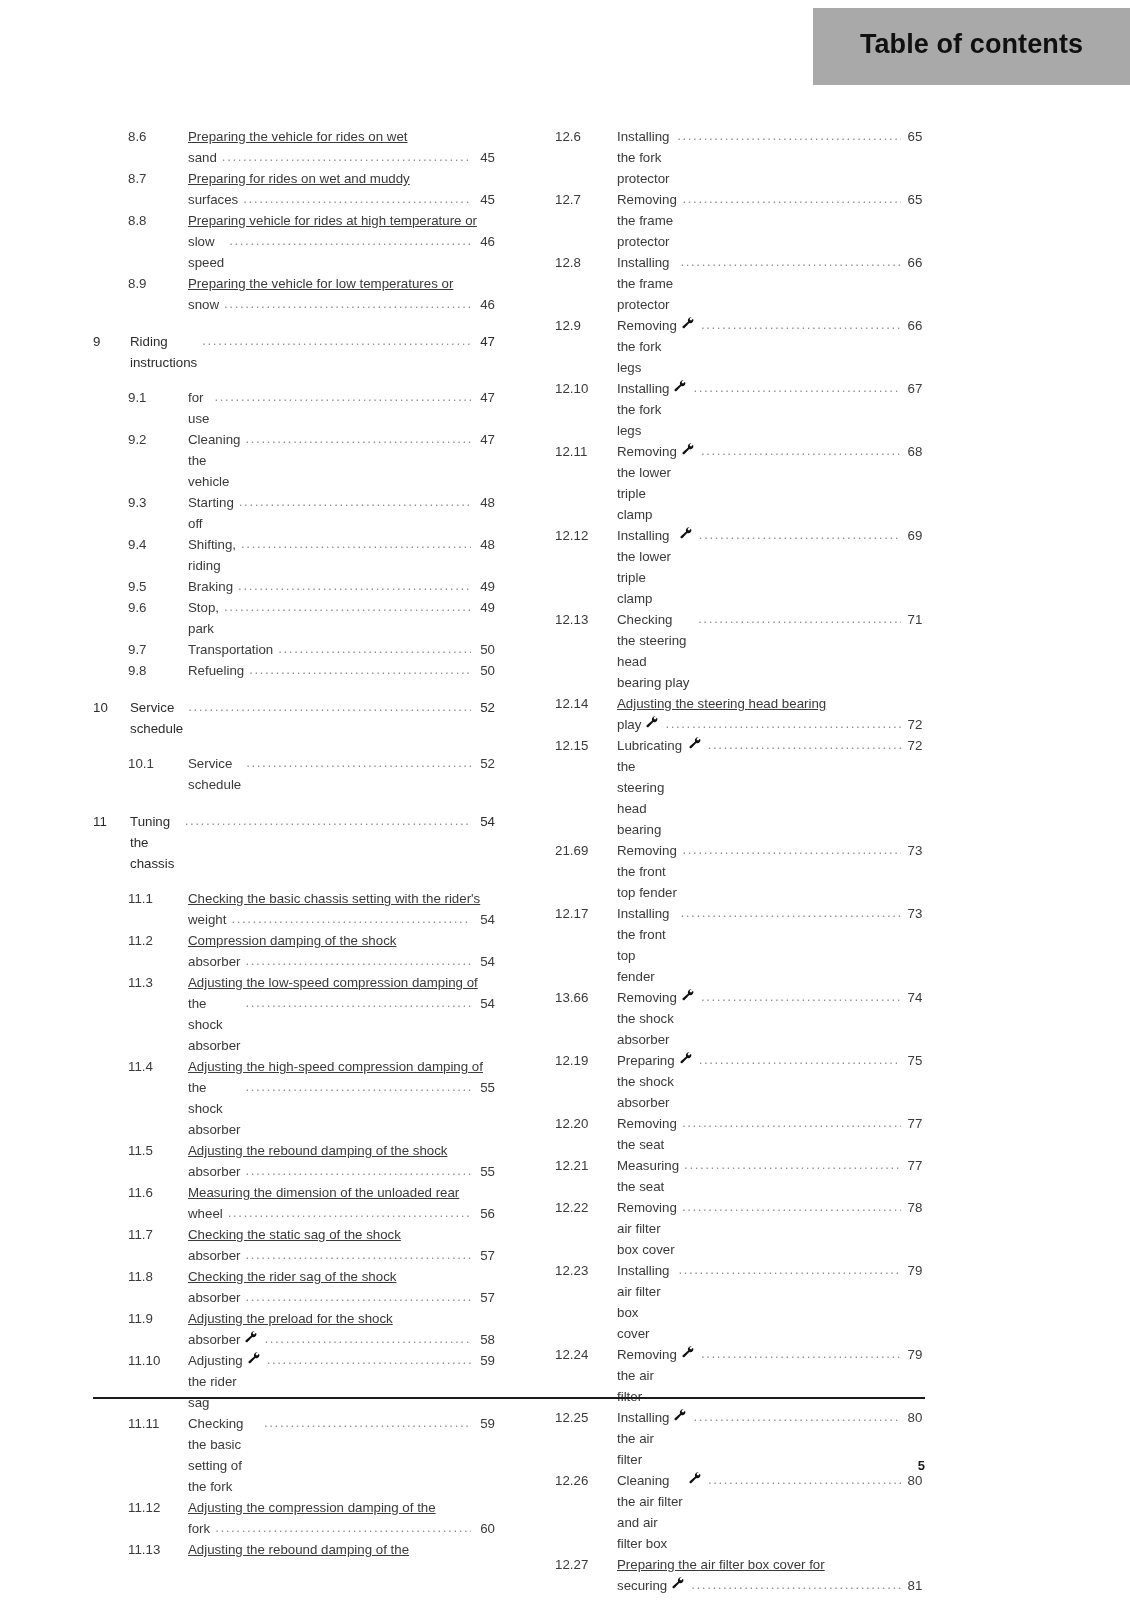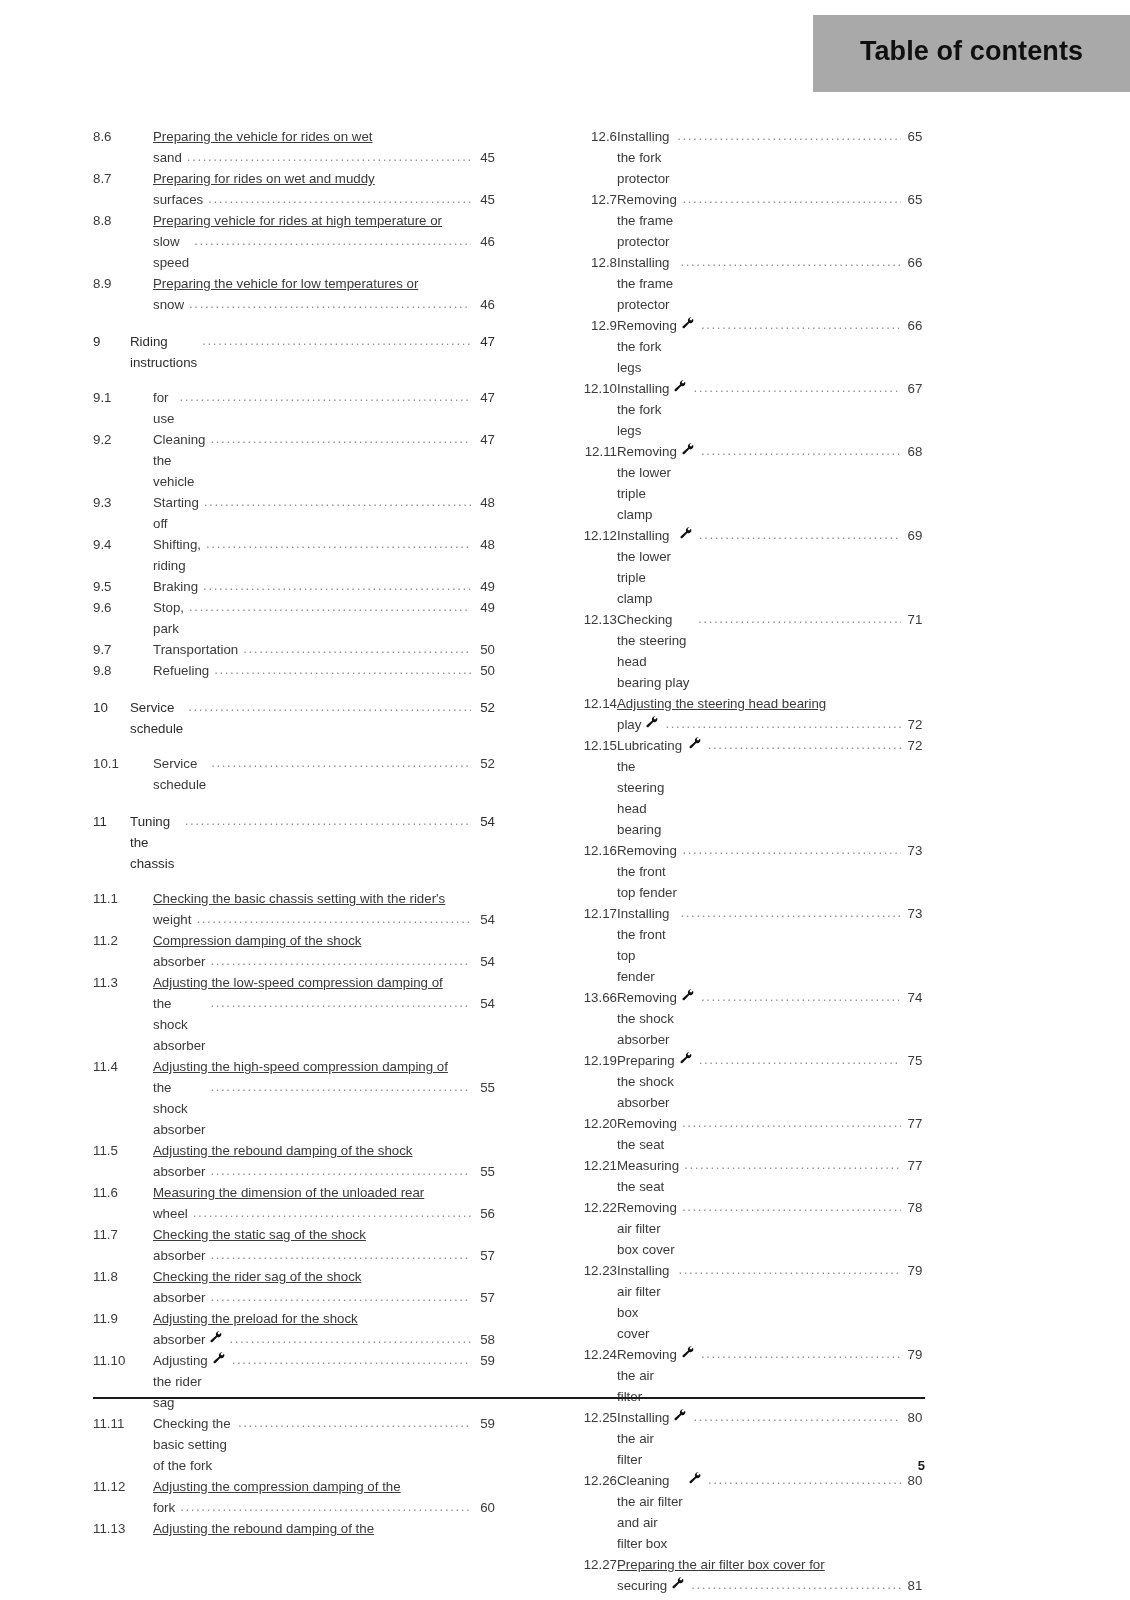--- a/index.html
+++ b/index.html
@@ -12,21 +12,21 @@
     background: #ffffff;
     font-family: "Liberation Sans", sans-serif;
     color: #231f20;
     position: relative;
     overflow: hidden;
   }
 
   
   .header-band {
     position: absolute;
-    top: 15px;
+    top: 8px;
     left: 813px;
     width: 317px;
     height: 77px;
     background: #a9a9a9;
     display: flex;
     align-items: center;
     justify-content: center;
     box-sizing: border-box;
     padding-bottom: 4px;
   }
@@ -66,22 +66,22 @@
   
   .toc-entry.chapter      { margin-top: 16px; }
   .toc-entry.first-sub    { margin-top: 14px; justify-content: flex-end; }
 
   .num {
     flex: 0 0 auto;
     white-space: nowrap;
     font-variant-numeric: lining-nums;
   }
   .col-left  .toc-entry.chapter    .num { width: 37px; }
-  .col-left  .toc-entry.subsection .num { width: 60px; }
-  .col-right .toc-entry.subsection .num { width: 62px; text-align: right; }
+  .col-left  .toc-entry.subsection .num { width: 60px; margin-left: 35px; }
+  .col-right .toc-entry.subsection .num { width: 62px; }
 
   .body {
     flex: 1 1 auto;
     min-width: 0;
   }
 
   .entry-line {
     display: flex;
     align-items: baseline;
   }
@@ -584,21 +584,21 @@
               <svg viewBox="0 0 24 24" width="15" height="14" aria-hidden="true">
                 <path fill="#111111" d="M20.4 3.1c-1.9-1.3-4.5-1.1-6.2.6-1.5 1.5-1.9 3.7-1.1 5.6L3.9 17.4c-.8.8-.8 2 0 2.8l.2.2c.8.8 2 .8 2.8 0l8.1-8.5c1.9.8 4.2.4 5.7-1.1 1.7-1.7 1.9-4.3.6-6.2l-2.9 2.9-2.2-.5-.5-2.2 2.7-2.7z"></path>
               </svg>
             </span>
             <span class="dots">........................................................................................................................</span>
             <span class="pg">72</span>
           </div>
         </div>
       </div>
       <div class="toc-entry subsection">
-        <div class="num">12.16</div>
+        <div class="num">21.69</div>
         <div class="body">
           <div class="entry-line">
             <span class="txt">Removing the front top fender</span>
             <span class="dots">........................................................................................................................</span>
             <span class="pg">73</span>
           </div>
         </div>
       </div>
       <div class="toc-entry subsection">
         <div class="num">12.17</div>

